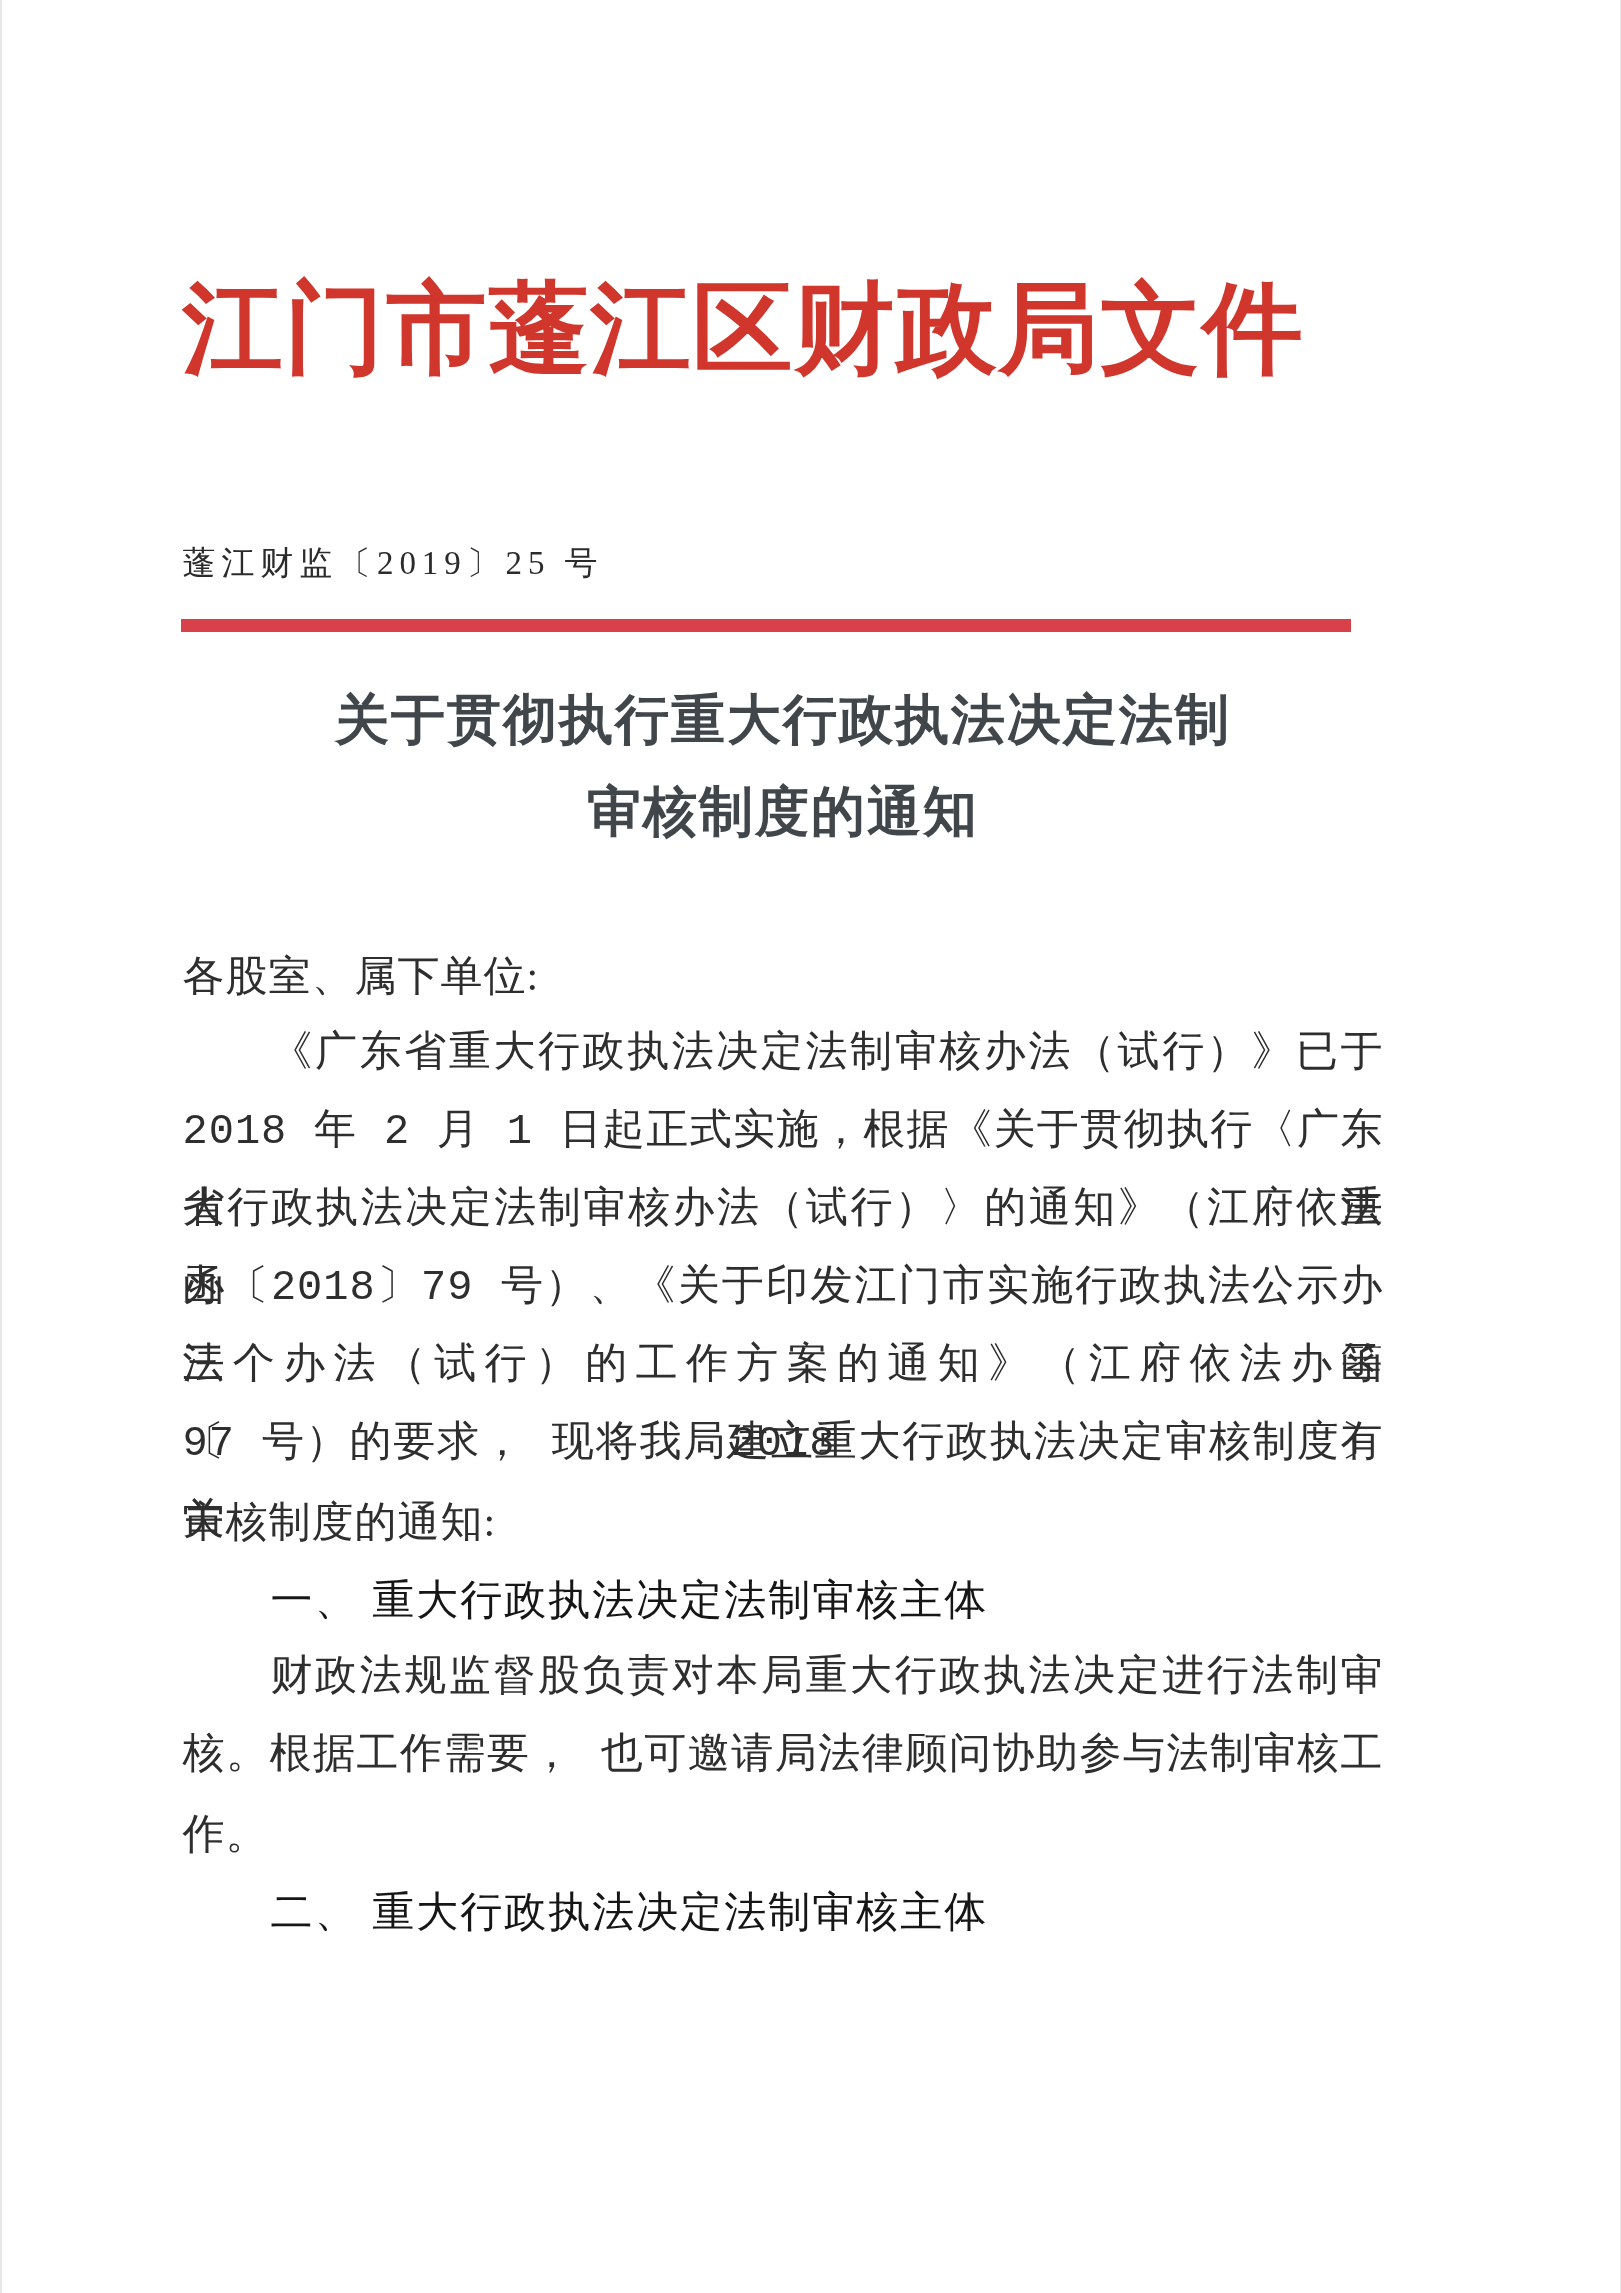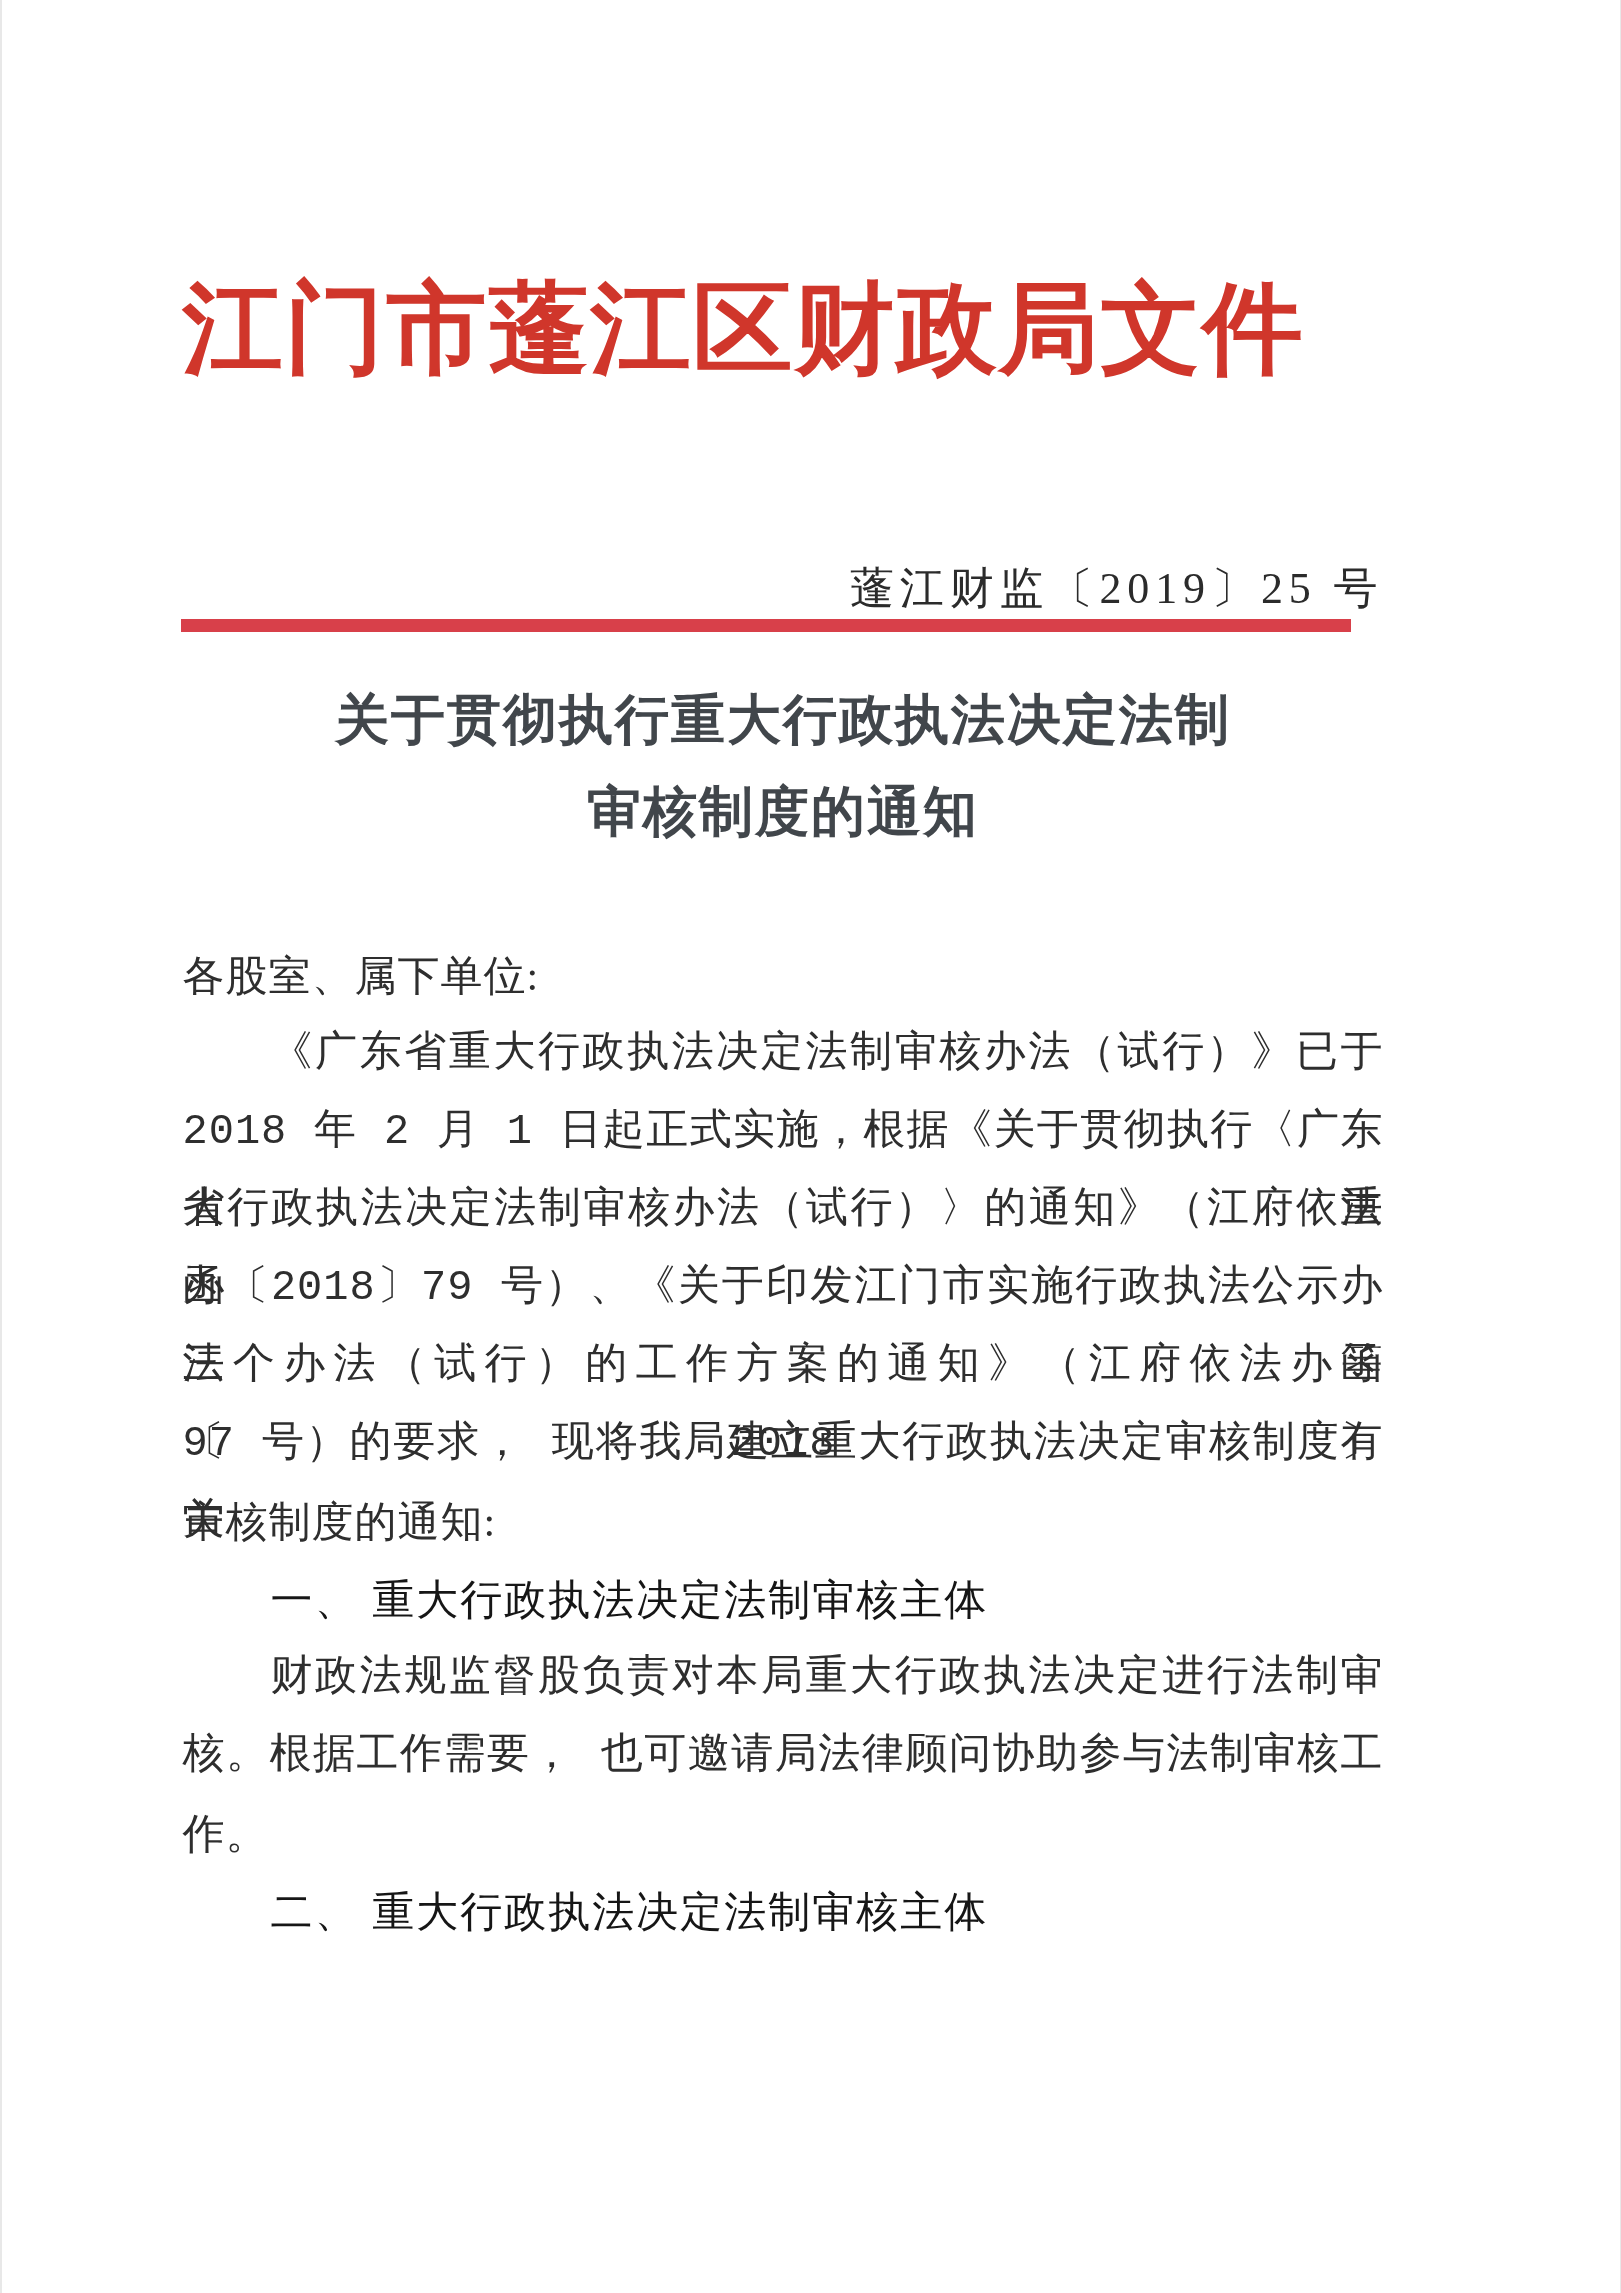--- a/index.html
+++ b/index.html
@@ -29,24 +29,24 @@
     font-weight: bold;
     letter-spacing: 2px;
     white-space: nowrap;
     color: var(--header-red, #d0362b);
     font-family: "Liberation Serif", "DejaVu Serif", serif;
   }
   
   .doc-number {
     position: absolute;
     left: 181px;
-    top: 554px;
+    top: 529px;
     width: 1201px;
-    text-align: right;
-    font-size: 44px;
+    text-align: left;
+    font-size: 33px;
     line-height: 69px;
     letter-spacing: 5.9px;
     color: #2b2b2b;
     white-space: nowrap;
   }
   
   .red-rule {
     position: absolute;
     left: 179px;
     top: 619px;

